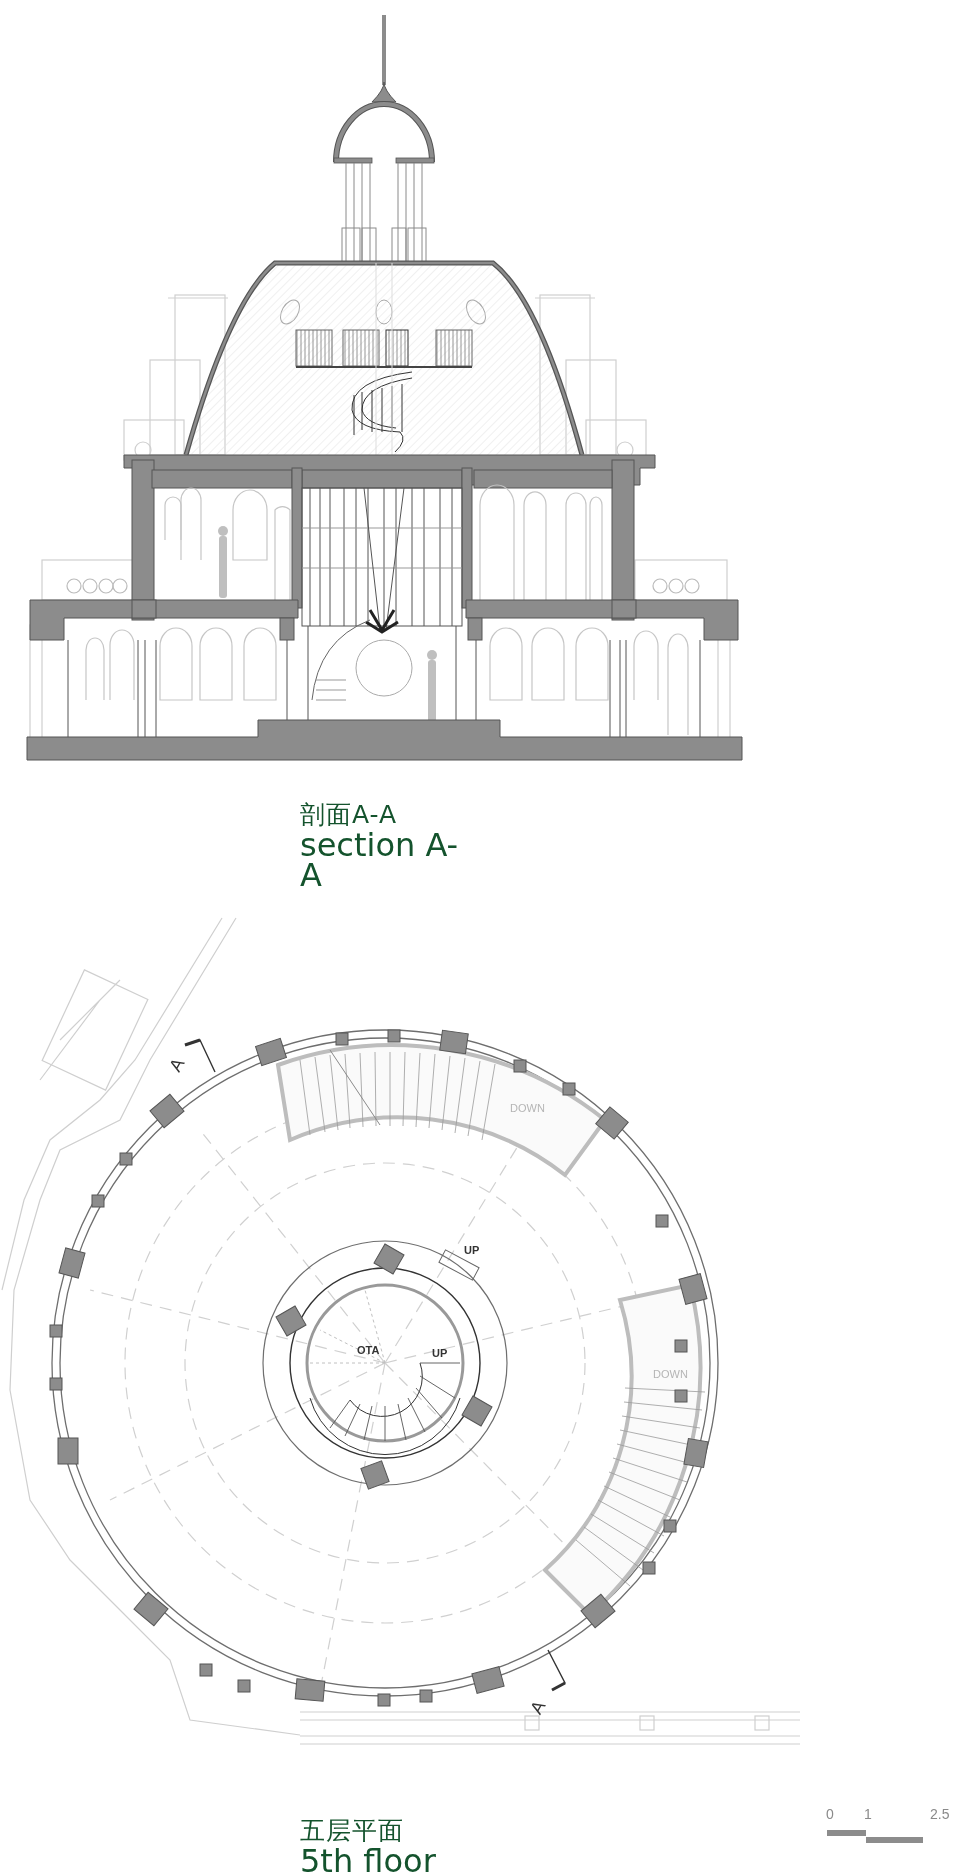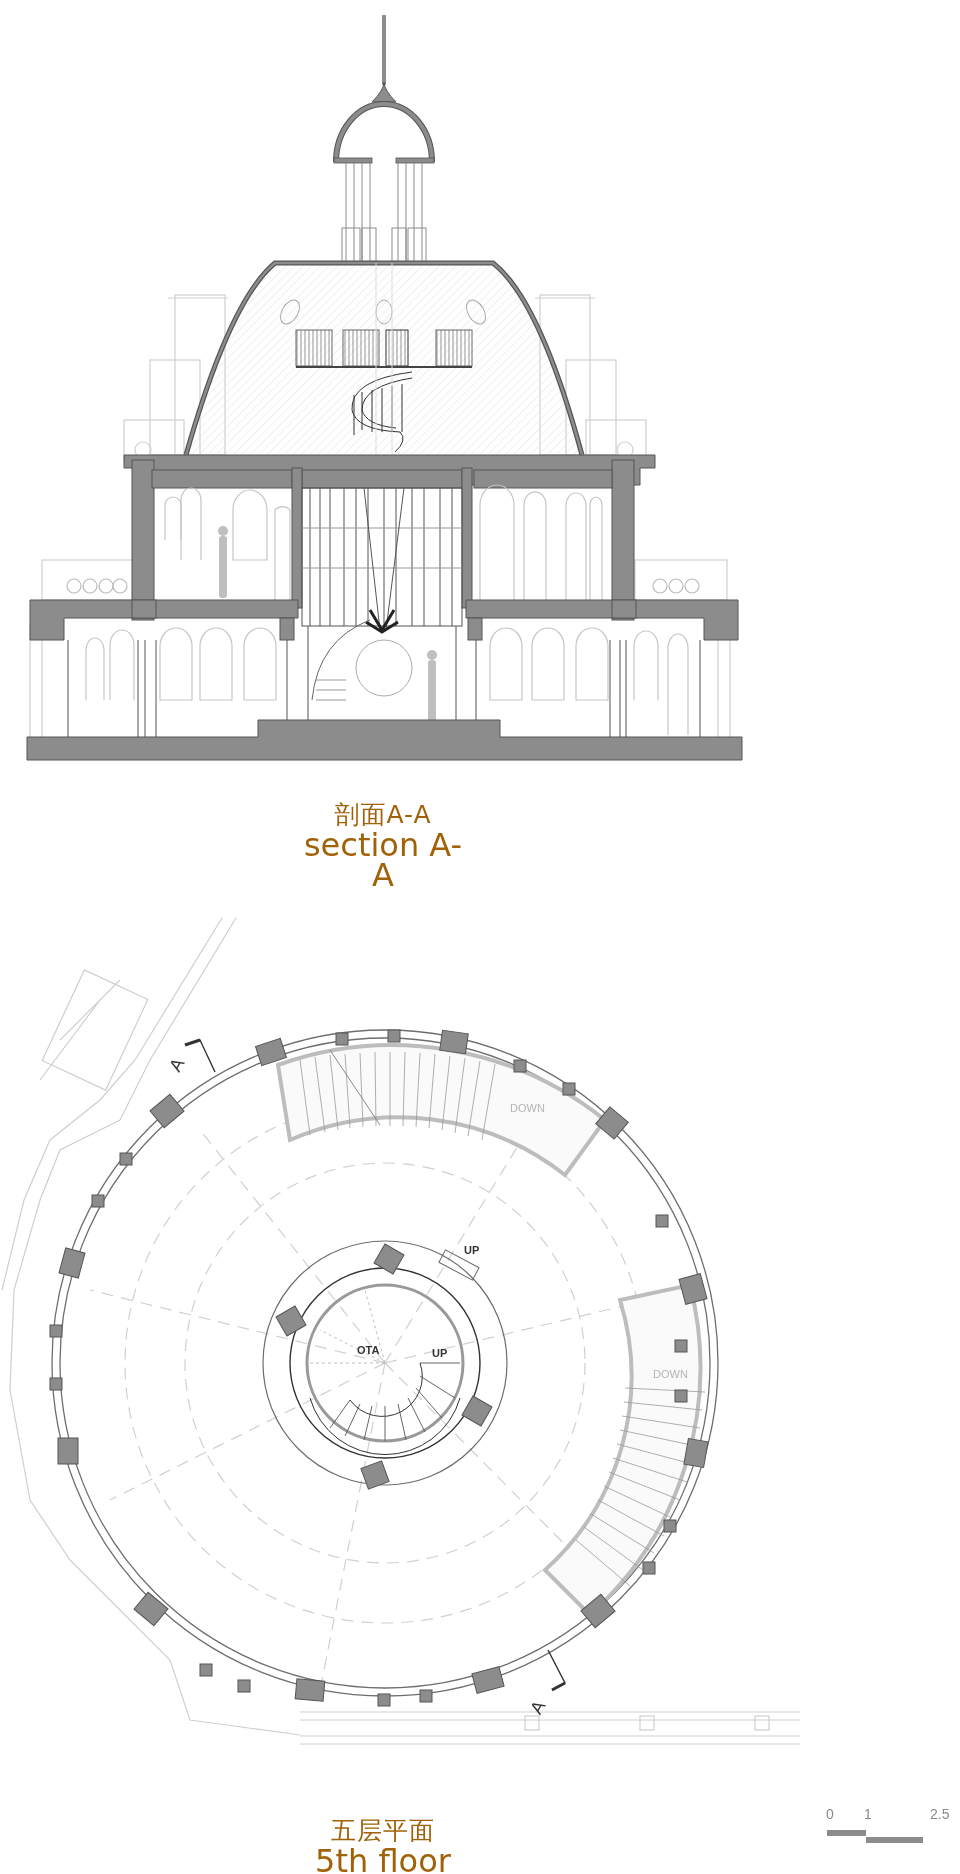--- a/index.html
+++ b/index.html
@@ -1,19 +1,19 @@
 <!DOCTYPE html>
 <html><head>
 <meta charset="utf-8">
 <style>
   html, body { margin:0; padding:0; background:#ffffff; }
   body { width:960px; height:1874px; position:relative; overflow:hidden;
          font-family:"DejaVu Sans", sans-serif; color:#555; }
   .drawing { position:absolute; left:0; top:0; width:960px; height:1874px; }
-  .caption { position:absolute; text-align:center; color:#a16207; }
+  .caption { position:absolute; color:#14532d; }
   .caption .cn { font-size:25px; line-height:30px; letter-spacing:1px; }
   .caption .en { font-size:32px; line-height:30px; }
   .scale { position:absolute; left:820px; top:1806px; width:130px; height:44px; }
   .scale .tick { position:absolute; top:0; font-family:"Liberation Sans", sans-serif; font-size:14px; color:#8a8a8a; }
   .scale .bar { position:absolute; background:#8c8c8c; }
   .plan-label { font-family:"Liberation Sans", sans-serif; font-size:11px; }
 </style>
 </head>
 <body>
 

